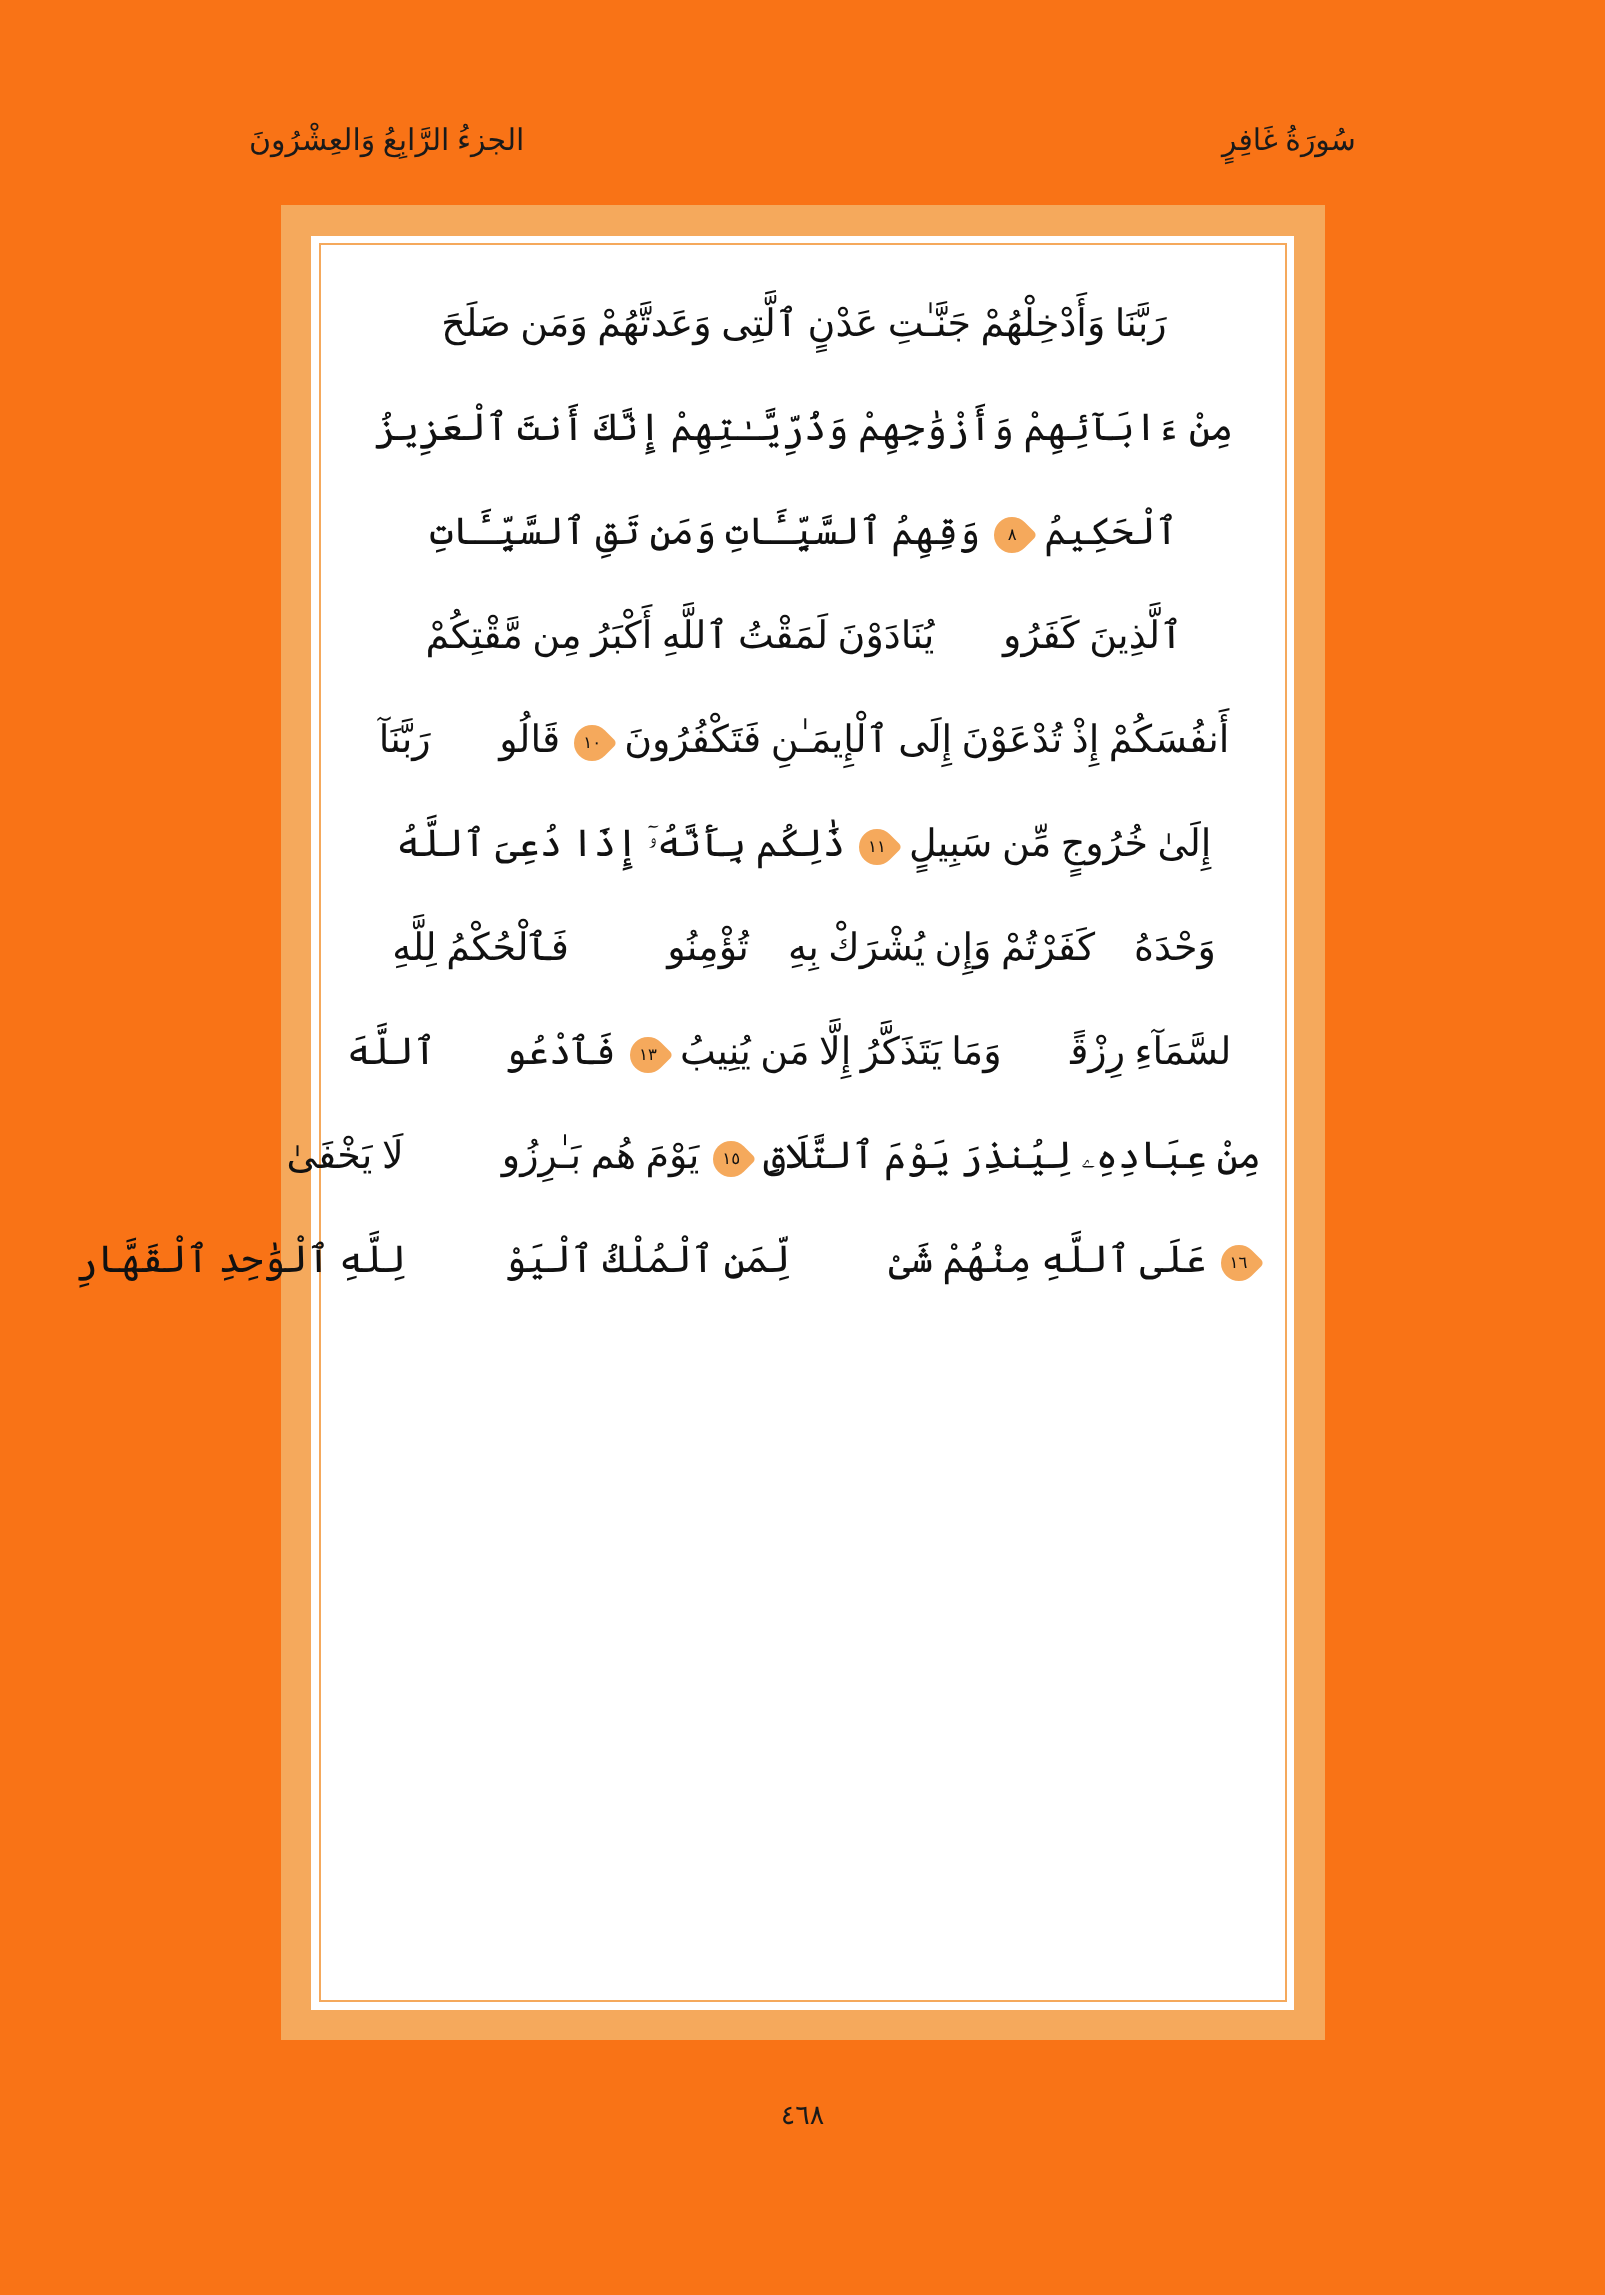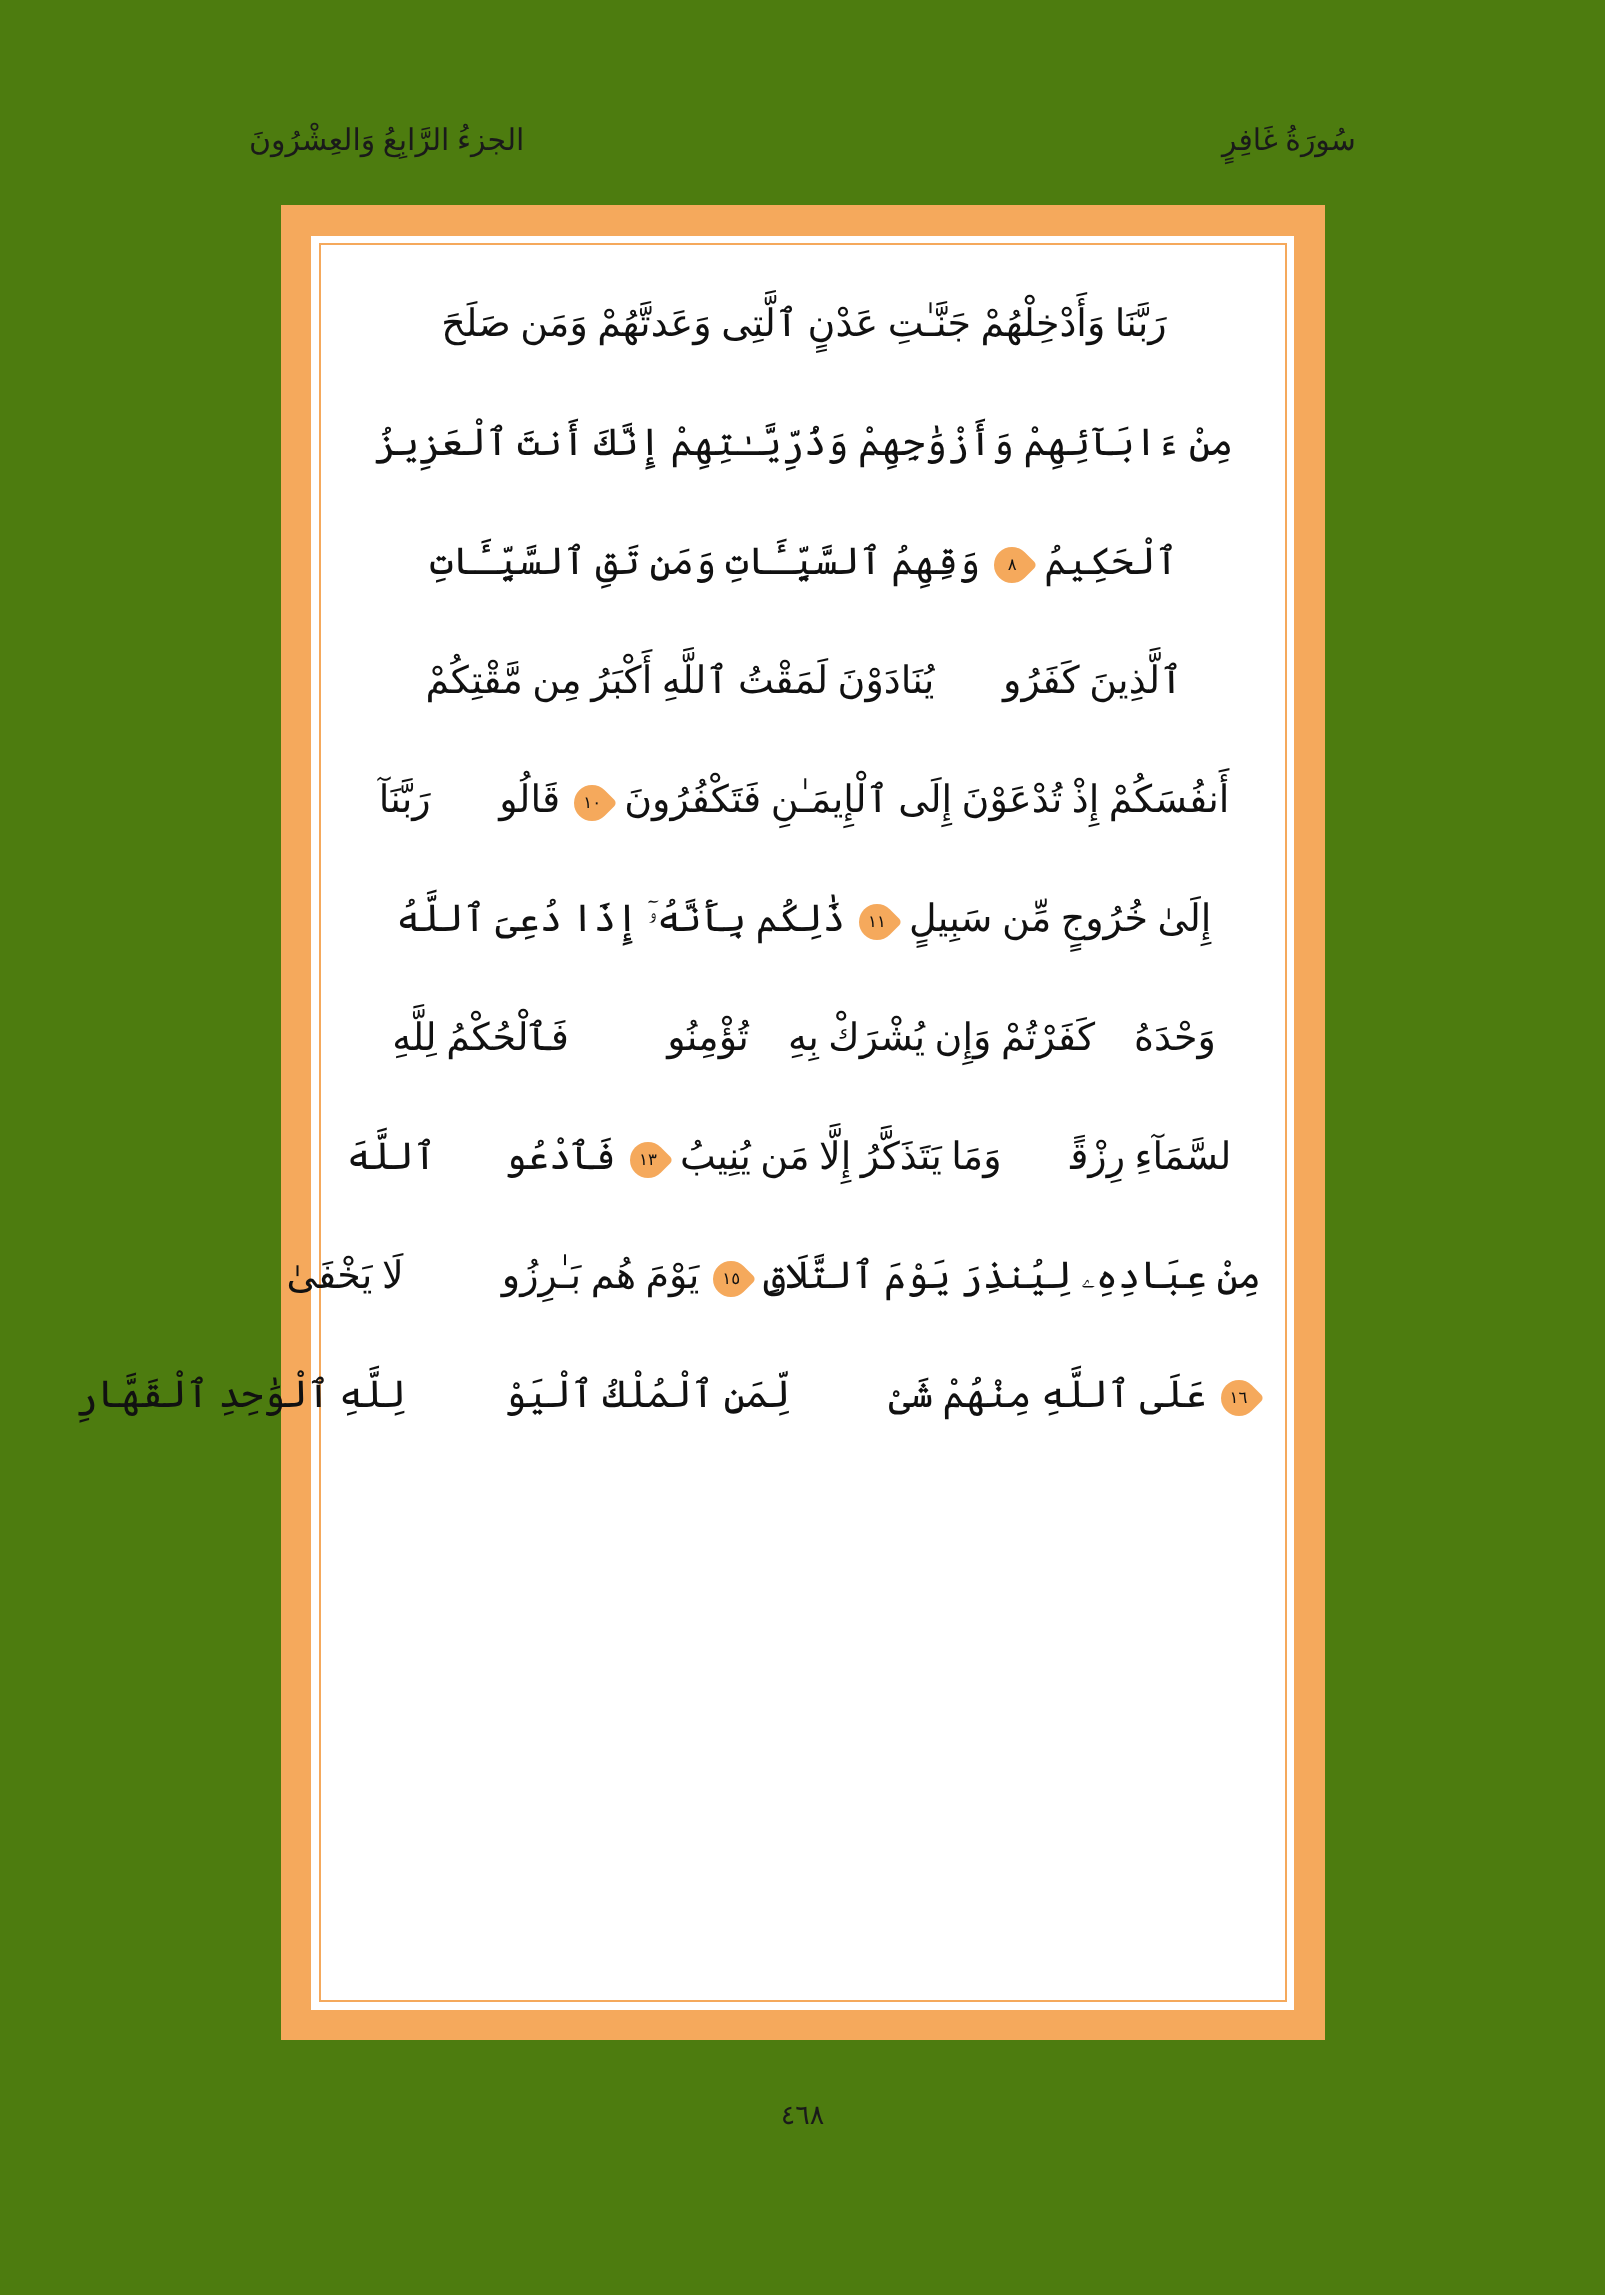--- a/index.html
+++ b/index.html
@@ -11,21 +11,21 @@
     width: 1605px;
     height: 2295px;
     font-family: "Liberation Serif", "DejaVu Serif", serif;
     position: relative;
     overflow: hidden;
   }
 
   .page {
     position: absolute;
     inset: 0;
-    background: #4d7c0f;
+    background: #f97316;
   }
 
   
   .page-header {
     position: absolute;
     top: 113px;
     left: 249px;
     right: 249px;
     height: 53px;
     display: flex;
@@ -86,21 +86,21 @@
   
   .text-body {
     position: absolute;
     top: 272px;
     left: 347px;
     width: 914px;
     height: 1707px;
     display: flex;
     flex-direction: column;
     justify-content: flex-start;
-    gap: 16px;
+    gap: 1px;
   }
   .ayah-line {
     direction: rtl;
     text-align: center;
     font-size: 38px;
     line-height: 103px;
     height: 103px;
     color: #111111;
     font-family: "Liberation Serif", "DejaVu Serif", serif;
     white-space: nowrap;

